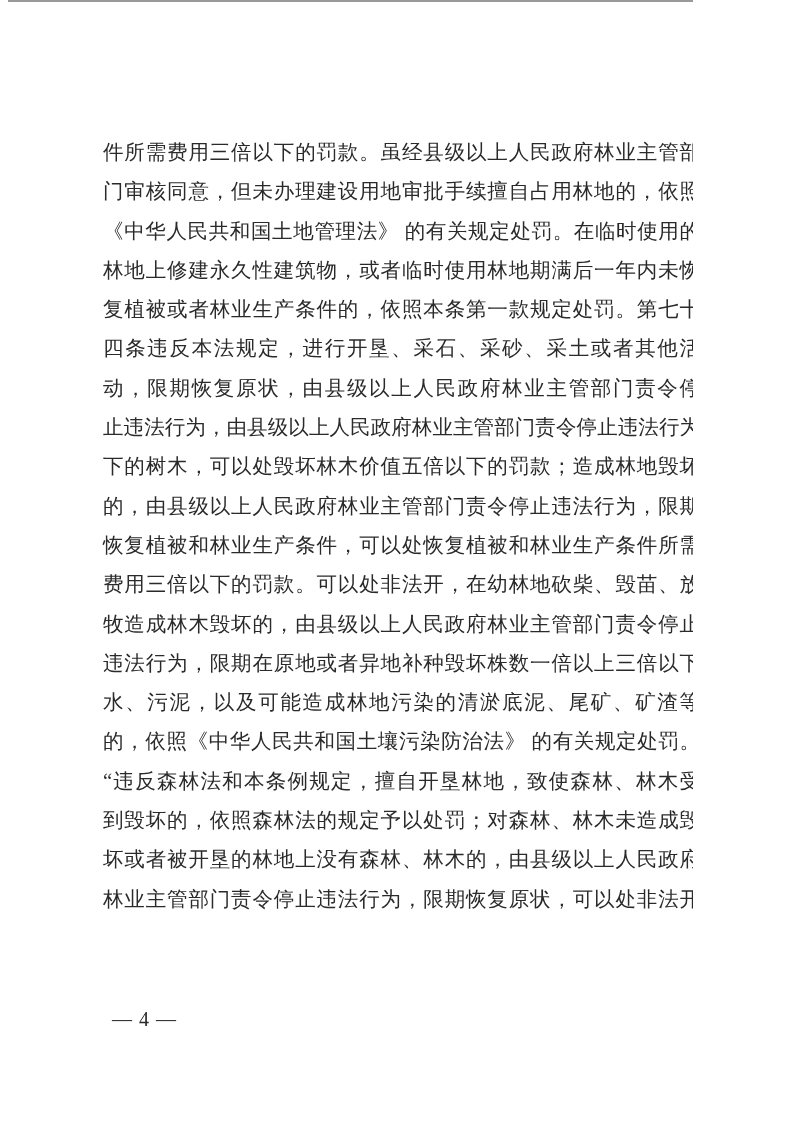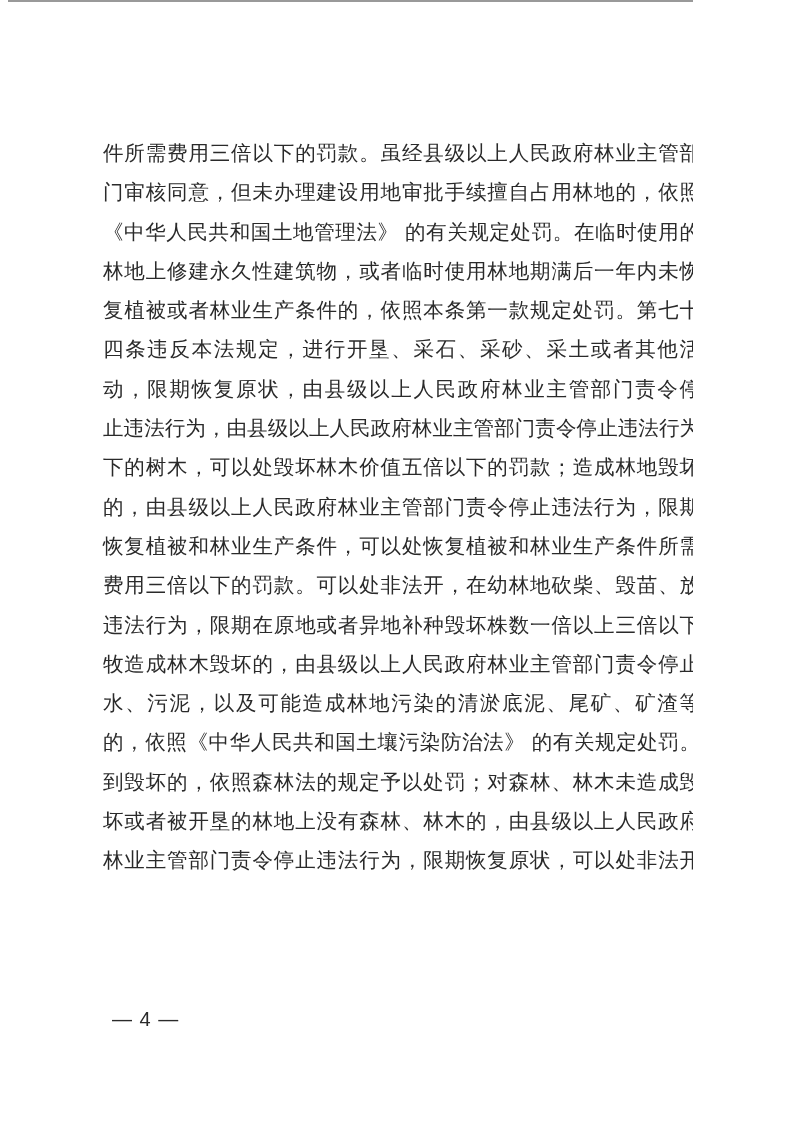--- a/index.html
+++ b/index.html
@@ -6,21 +6,21 @@
     margin: 0;
     padding: 0;
     background: #ffffff;
   }
   .page {
     position: relative;
     width: 693px;
     height: 1131px;
     background: #ffffff;
     overflow: hidden;
-    font-family: Liberation Sans, sans-serif;
+    font-family: Liberation Serif, serif;
   }
   .scan-edge {
     position: absolute;
     top: 0;
     left: 8px;
     width: 706px;
     height: 2px;
     background: rgba(70, 70, 70, 0.55);
   }
   .text-block {
@@ -65,23 +65,24 @@
     <p class="body-line">《中华人民共和国土地管理法》 的有关规定处罚。在临时使用的</p>
     <p class="body-line">林地上修建永久性建筑物，或者临时使用林地期满后一年内未恢</p>
     <p class="body-line">复植被或者林业生产条件的，依照本条第一款规定处罚。第七十</p>
     <p class="body-line">四条违反本法规定，进行开垦、采石、采砂、采土或者其他活</p>
     <p class="body-line">动，限期恢复原状，由县级以上人民政府林业主管部门责令停</p>
     <p class="body-line">止违法行为，由县级以上人民政府林业主管部门责令停止违法行为</p>
     <p class="body-line">下的树木，可以处毁坏林木价值五倍以下的罚款；造成林地毁坏</p>
     <p class="body-line">的，由县级以上人民政府林业主管部门责令停止违法行为，限期</p>
     <p class="body-line">恢复植被和林业生产条件，可以处恢复植被和林业生产条件所需</p>
     <p class="body-line">费用三倍以下的罚款。可以处非法开，在幼林地砍柴、毁苗、放</p>
+    <p class="body-line">牧造成林木毁坏的，由县级以上人民政府林业主管部门责令停止</p>
     <p class="body-line">违法行为，限期在原地或者异地补种毁坏株数一倍以上三倍以下</p>
-    <p class="body-line">牧造成林木毁坏的，由县级以上人民政府林业主管部门责令停止</p>
     <p class="body-line">水、污泥，以及可能造成林地污染的清淤底泥、尾矿、矿渣等</p>
     <p class="body-line">的，依照《中华人民共和国土壤污染防治法》 的有关规定处罚。</p>
+    <p class="body-line">“违反森林法和本条例规定，擅自开垦林地，致使森林、林木受</p>
     <p class="body-line">到毁坏的，依照森林法的规定予以处罚；对森林、林木未造成毁</p>
     <p class="body-line">坏或者被开垦的林地上没有森林、林木的，由县级以上人民政府</p>
     <p class="body-line">林业主管部门责令停止违法行为，限期恢复原状，可以处非法开</p>
   </div>
 
   <div class="page-footer">— 4 —</div>
 </div>
 
 </body></html>

